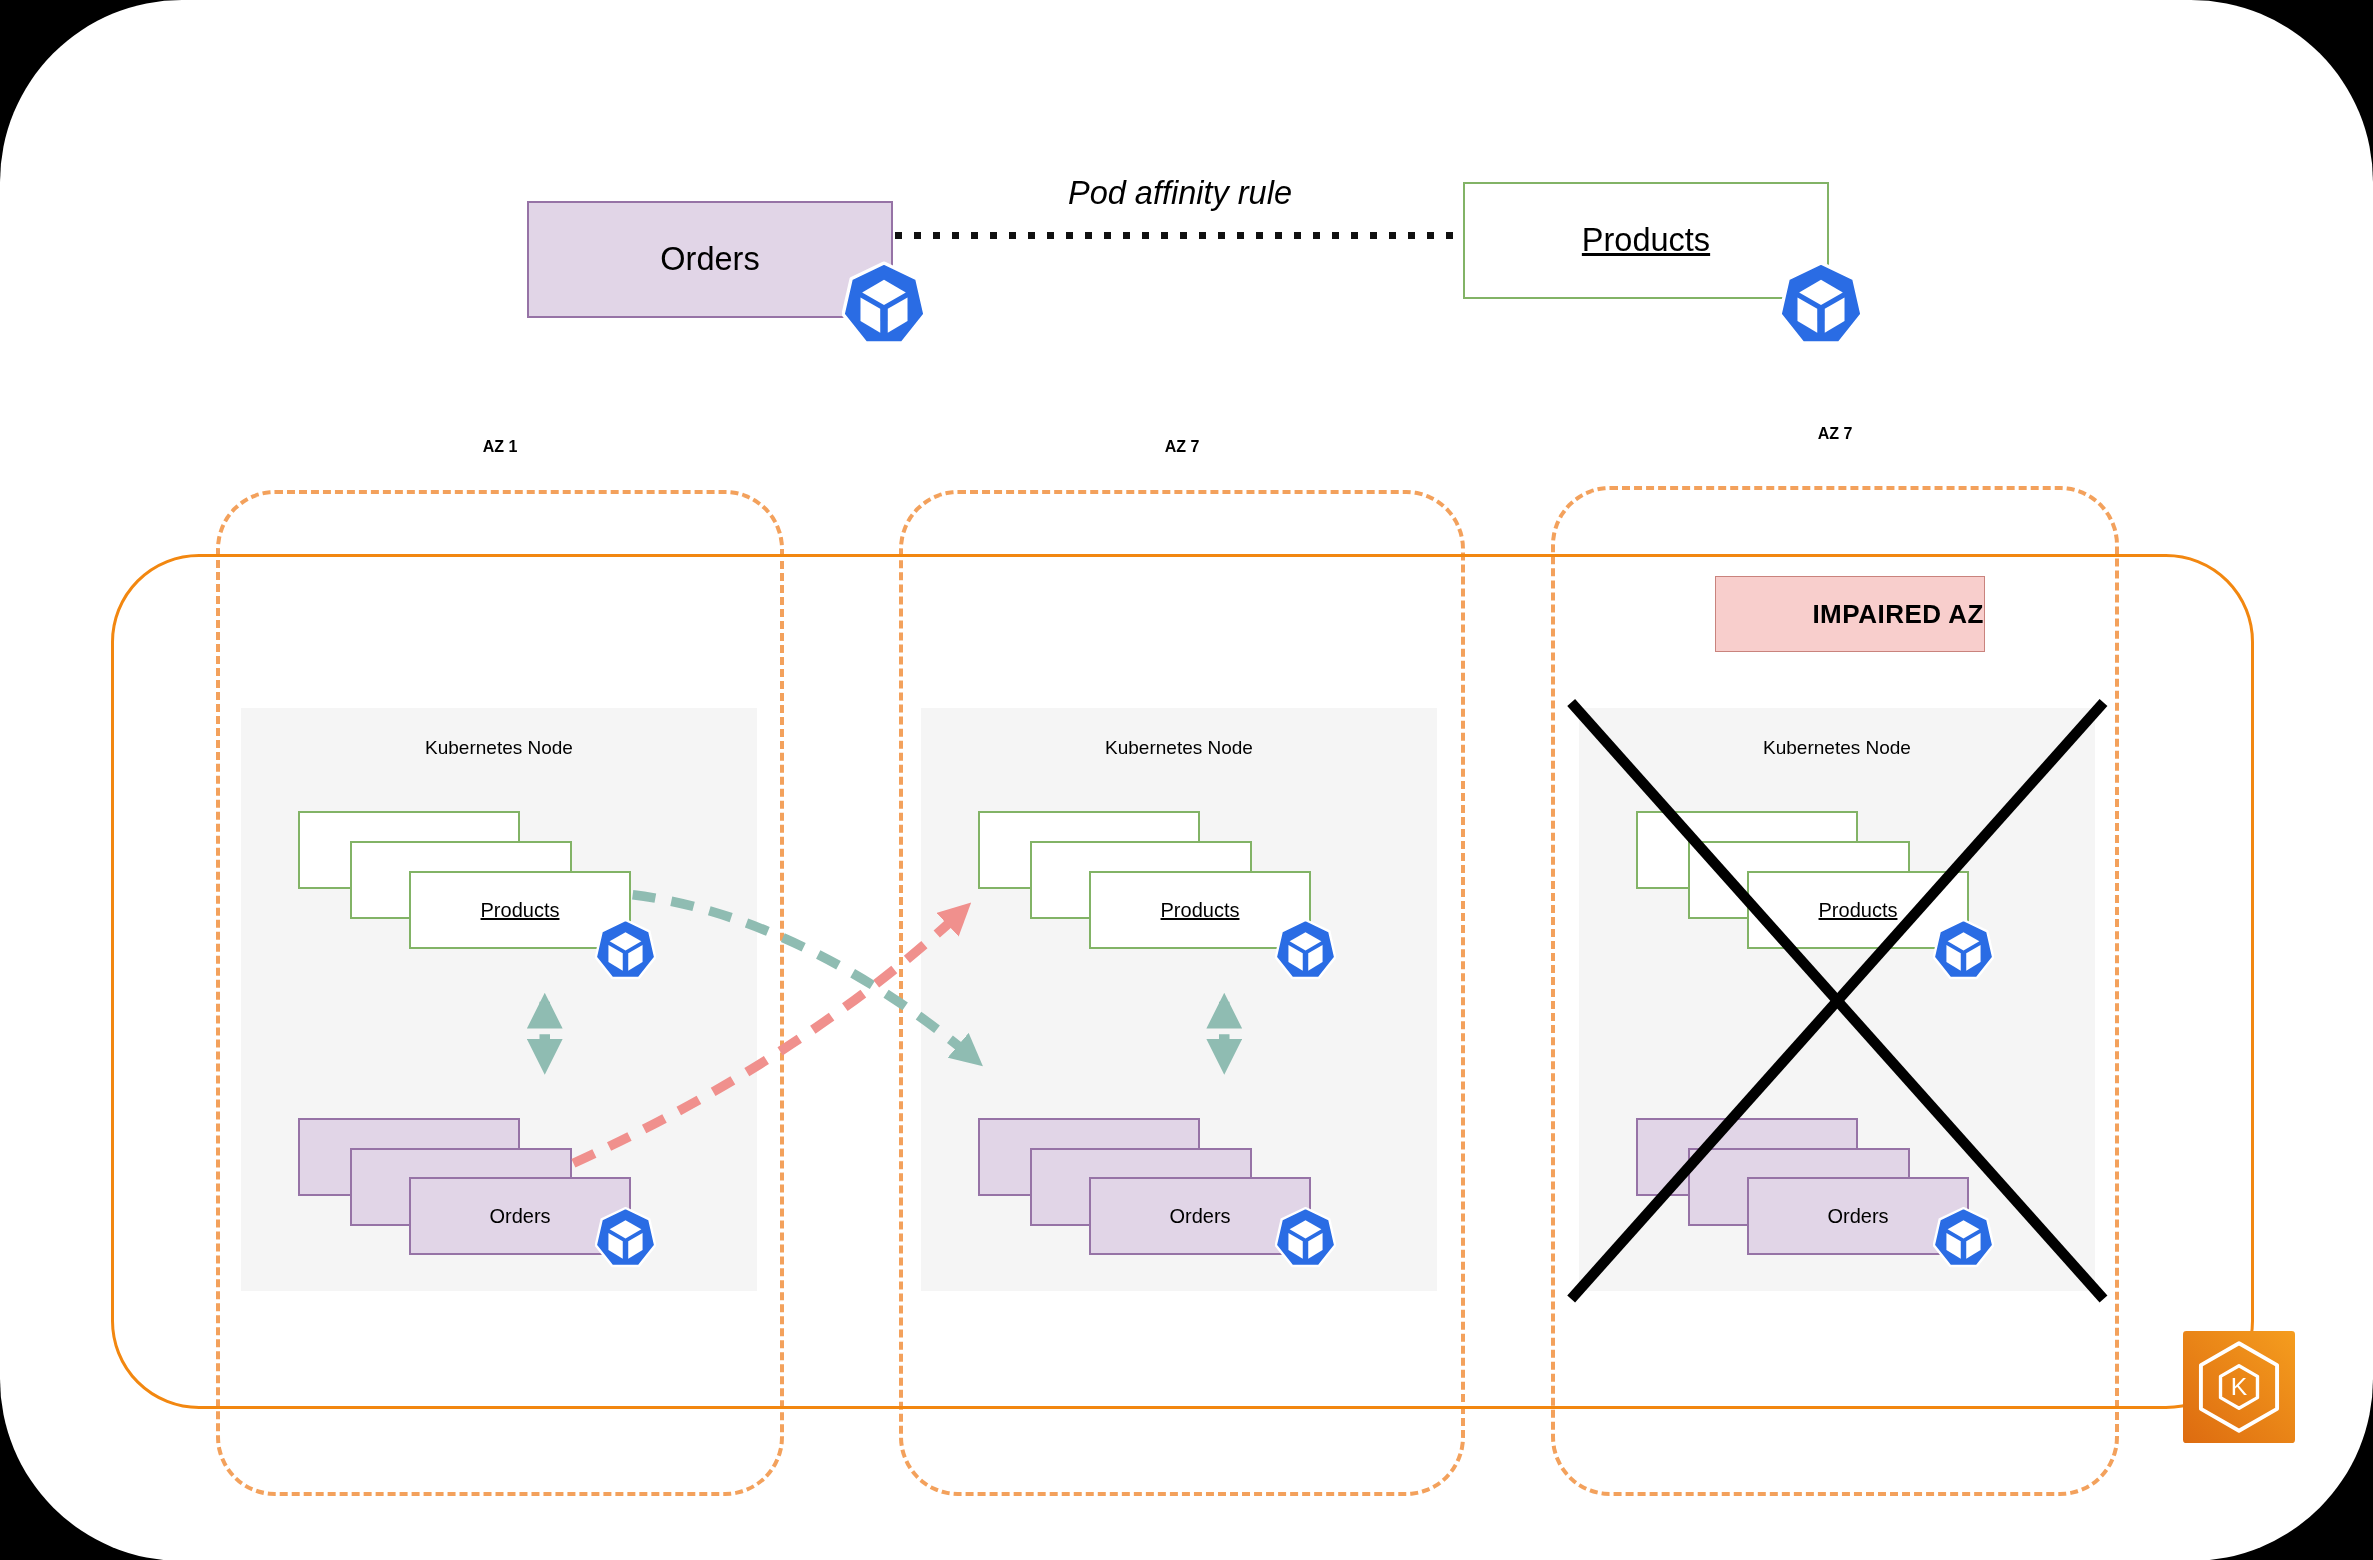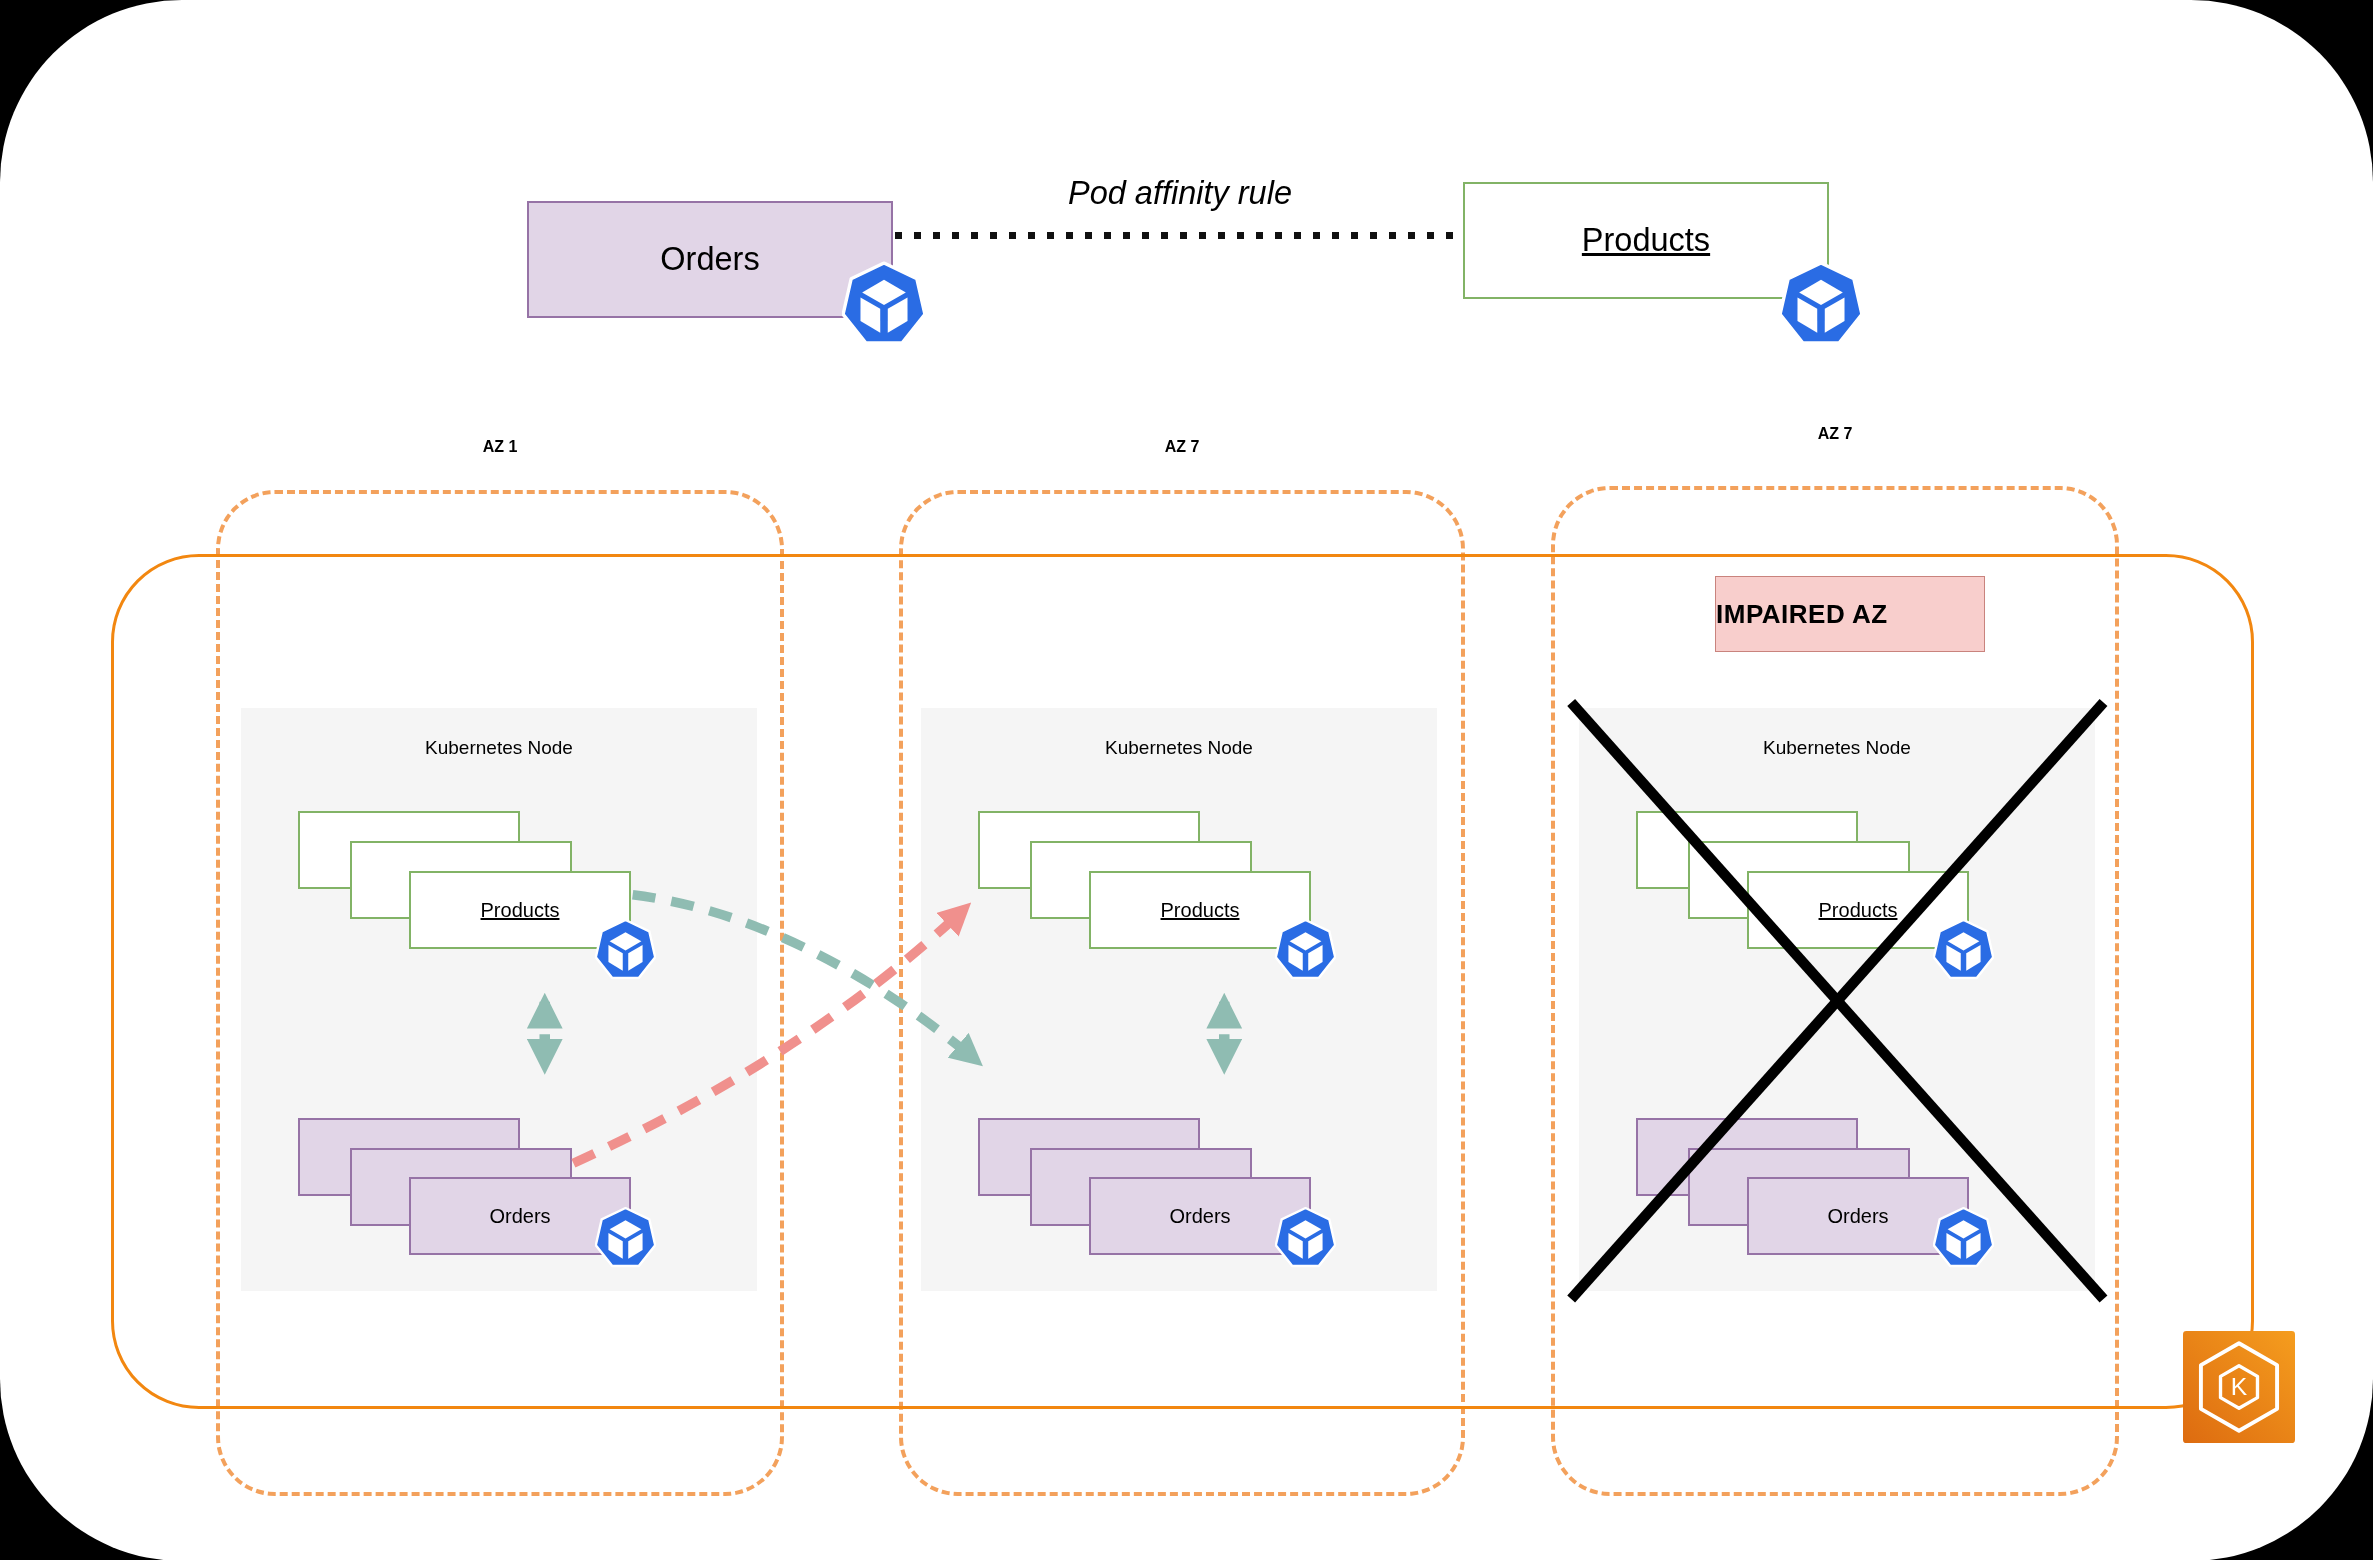--- a/index.html
+++ b/index.html
@@ -10,21 +10,21 @@
   .cbox{display:flex;align-items:center;justify-content:center;}
   .green{background:#ffffff;border:2.9px solid #82b366;text-decoration:underline;}
   .purple{background:#e1d5e7;border:2.9px solid #9673a6;margin-top:19px;}
   .top-box{font-size:32.5px;}
   .affinity-label{font-style:italic;font-size:32.5px;text-align:center;}
   .dotted-line{height:6.7px;background:repeating-linear-gradient(90deg,#111 0 6.7px,transparent 6.7px 19px);}
   .az{border:4.8px dashed #F3A15C;border-radius:59px;}
   .az-label{text-align:center;font-size:16px;font-weight:bold;}
   .cluster{border:3.8px solid #F28710;border-radius:88px;}
   .impaired{background:#F8CECC;border:1.9px solid #C9837D;font-weight:bold;font-size:26px;
-            display:flex;align-items:center;justify-content:flex-start;letter-spacing:0.5px;}
+            display:flex;align-items:center;justify-content:flex-end;letter-spacing:0.5px;}
   .node{background:#f5f5f5;}
   .node-title{position:absolute;left:0;top:29px;width:100%;text-align:center;font-size:19px;}
   .stack{width:222px;height:78px;display:flex;align-items:center;justify-content:center;font-size:20px;}
   .pod-svg{position:absolute;z-index:45;}
   .overlay{position:absolute;left:0;top:0;z-index:50;pointer-events:none;}
   .eks-svg{position:absolute;z-index:46;}
 </style>
 </head>
 <body>
 

